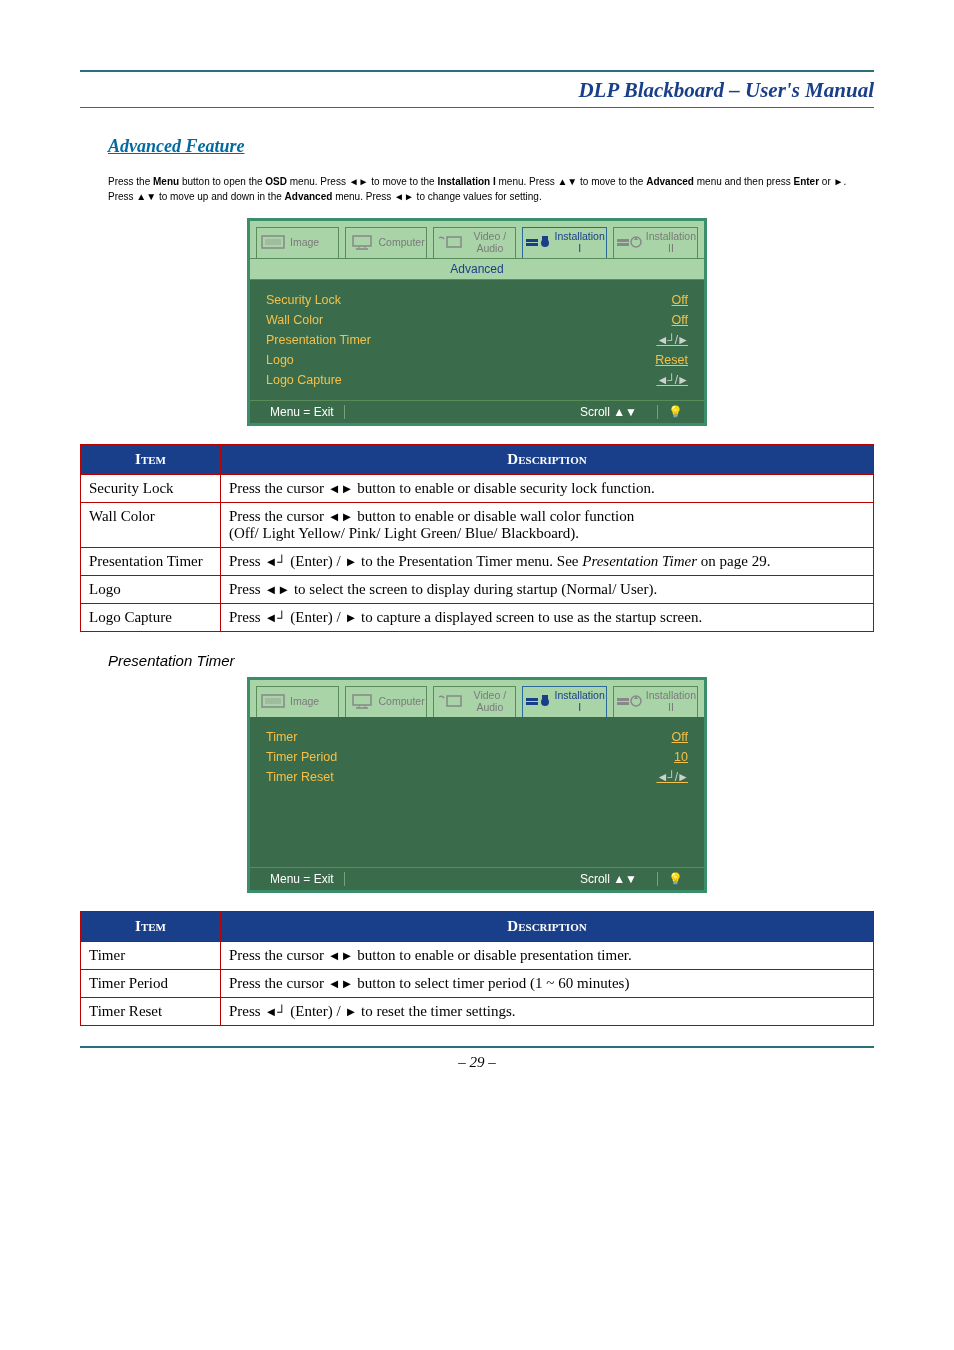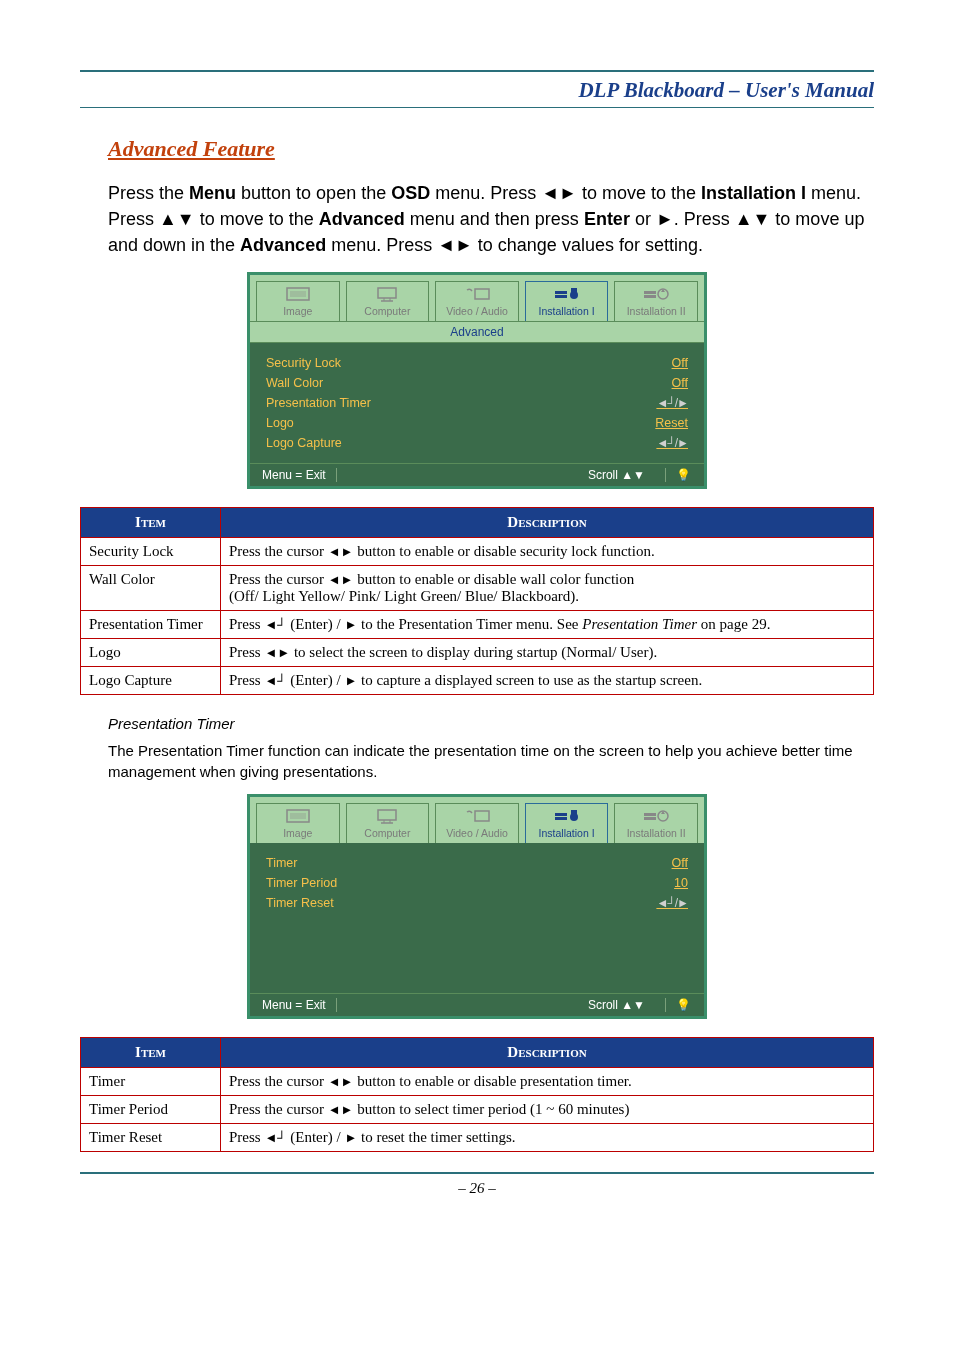--- a/index.html
+++ b/index.html
@@ -28,32 +28,32 @@
     font-weight: bold;
     font-size: 21px;
     margin-bottom: 4px;
   }
   .header-rule2 {
     border: none;
     border-top: 1.5px solid #2a6f7b;
     margin: 0 0 28px 0;
   }
   .section-title {
-    color: #c2410c;
+    color: #0369a1;
     font-family: "Times New Roman", serif;
     font-style: italic;
-    font-size: 22px;
+    font-size: 18px;
     font-weight: bold;
     text-decoration: underline;
     margin-left: 28px;
     margin-bottom: 18px;
     margin-top: 8px;
   }
   .instructions {
-    font-size: 18px;
+    font-size: 10px;
     line-height: 1.45;
     margin: 10px 0 14px 28px;
   }
   .instructions b { font-weight: bold; }
   .osd-wrap {
     display: flex;
     justify-content: center;
     margin: 6px 0 18px 0;
   }
   .osd {
@@ -71,21 +71,21 @@
   }
   .osd-tab {
     flex: 1;
     background: #a9d4a7;
     border: 1.5px solid #5a8c5a;
     border-bottom: none;
     color: #7a7a7a;
     text-align: center;
     padding: 2px 0 4px 0;
     display: flex;
-    flex-direction: column;
+    flex-direction: row;
     align-items: center;
     gap: 1px;
   }
   .osd-tab.active {
     color: #1a3f8a;
     border-color: #2a6b9a;
   }
   .osd-tab-icon {
     width: 32px;
     height: 20px;
@@ -116,21 +116,21 @@
     font-size: 12.5px;
   }
   .osd-row .label { }
   .osd-row .value { color: #f5c04a; text-decoration: underline; }
   .osd-enter-icon { color: #d0d0d0; font-size: 12px; letter-spacing: -1px; }
   .osd-footer {
     background: #3a6b4a;
     border-top: 1px solid #5a8c5a;
     display: flex;
     align-items: center;
-    padding: 4px 12px;
+    padding: 4px 20px;
     color: #fff;
     font-size: 12px;
   }
   .osd-footer .menu-exit { flex: 0 0 auto; }
   .osd-footer .sep { width:1px; height:14px; background:#7aa07a; margin:0 10px; }
   .osd-footer .spacer { flex: 1; }
   .osd-footer .scroll { margin-right: 10px; }
   .osd-footer .bulb { width:16px; text-align:center; }
 
   table.desc {
@@ -310,21 +310,20 @@
           <td>Press <span class="arrow-lr"></span> to select the screen to display during startup (Normal/ User).</td>
         </tr>
         <tr>
           <td class="item">Logo Capture</td>
           <td>Press <span class="arrow-enter"></span> (Enter) / <span class="arrow-r"></span> to capture a displayed screen to use as the startup screen.</td>
         </tr>
       </tbody>
   </table>
 
   <div class="sub-title">Presentation Timer</div>
-  <p class="sub-text">The Presentation Timer function can indicate the presentation time on the screen to help you achieve better time management when giving presentations.</p>
 
   <div class="osd-wrap">
     <div class="osd">
       <div class="osd-tabs" id="osd2-tabs">
           <div class="osd-tab">
             <div class="osd-tab-icon" style="color: rgb(136, 136, 136);">
               <svg width="30" height="18" viewBox="0 0 30 18">
                 <rect x="4" y="3" width="22" height="12" fill="none" stroke="currentColor" stroke-width="1.5"></rect>
                 <rect x="7" y="6" width="16" height="6" fill="currentColor" opacity="0.3"></rect>
               </svg>
@@ -416,14 +415,14 @@
           <td>Press the cursor <span class="arrow-lr"></span> button to select timer period (1 ~ 60 minutes)</td>
         </tr>
         <tr>
           <td class="item">Timer Reset</td>
           <td>Press <span class="arrow-enter"></span> (Enter) / <span class="arrow-r"></span> to reset the timer settings.</td>
         </tr>
       </tbody>
   </table>
 
   <hr class="footer-rule">
-  <div class="page-num">– 26 –</div>
+  <div class="page-num">– 29 –</div>
 </div>
 
 </body></html>

